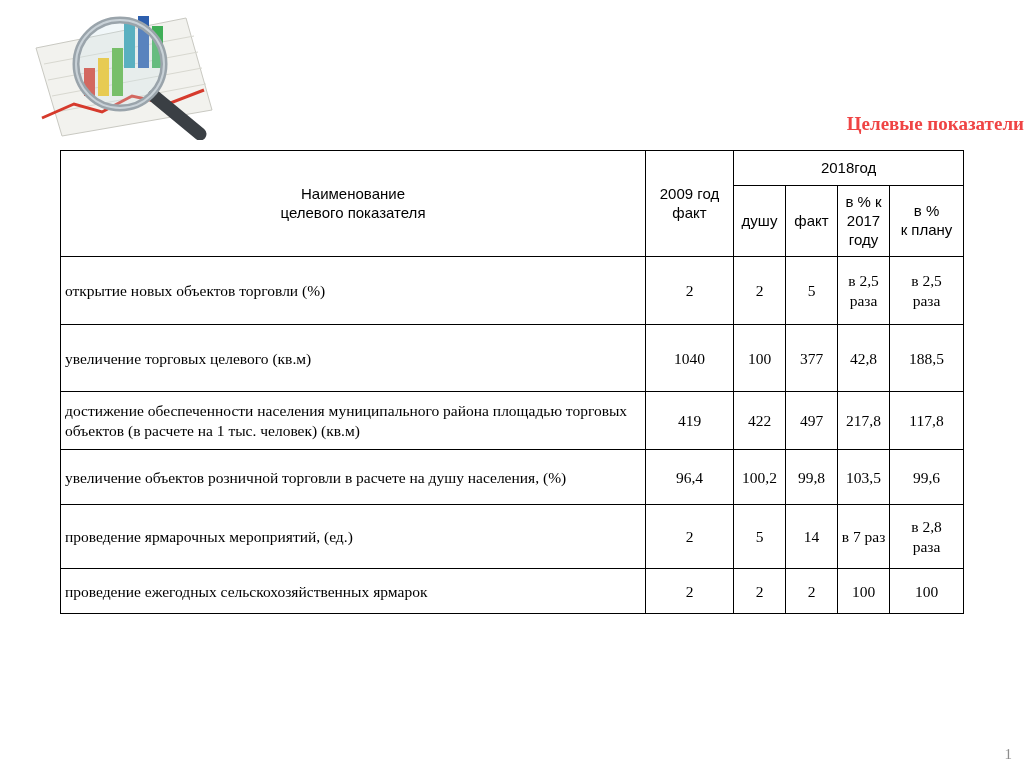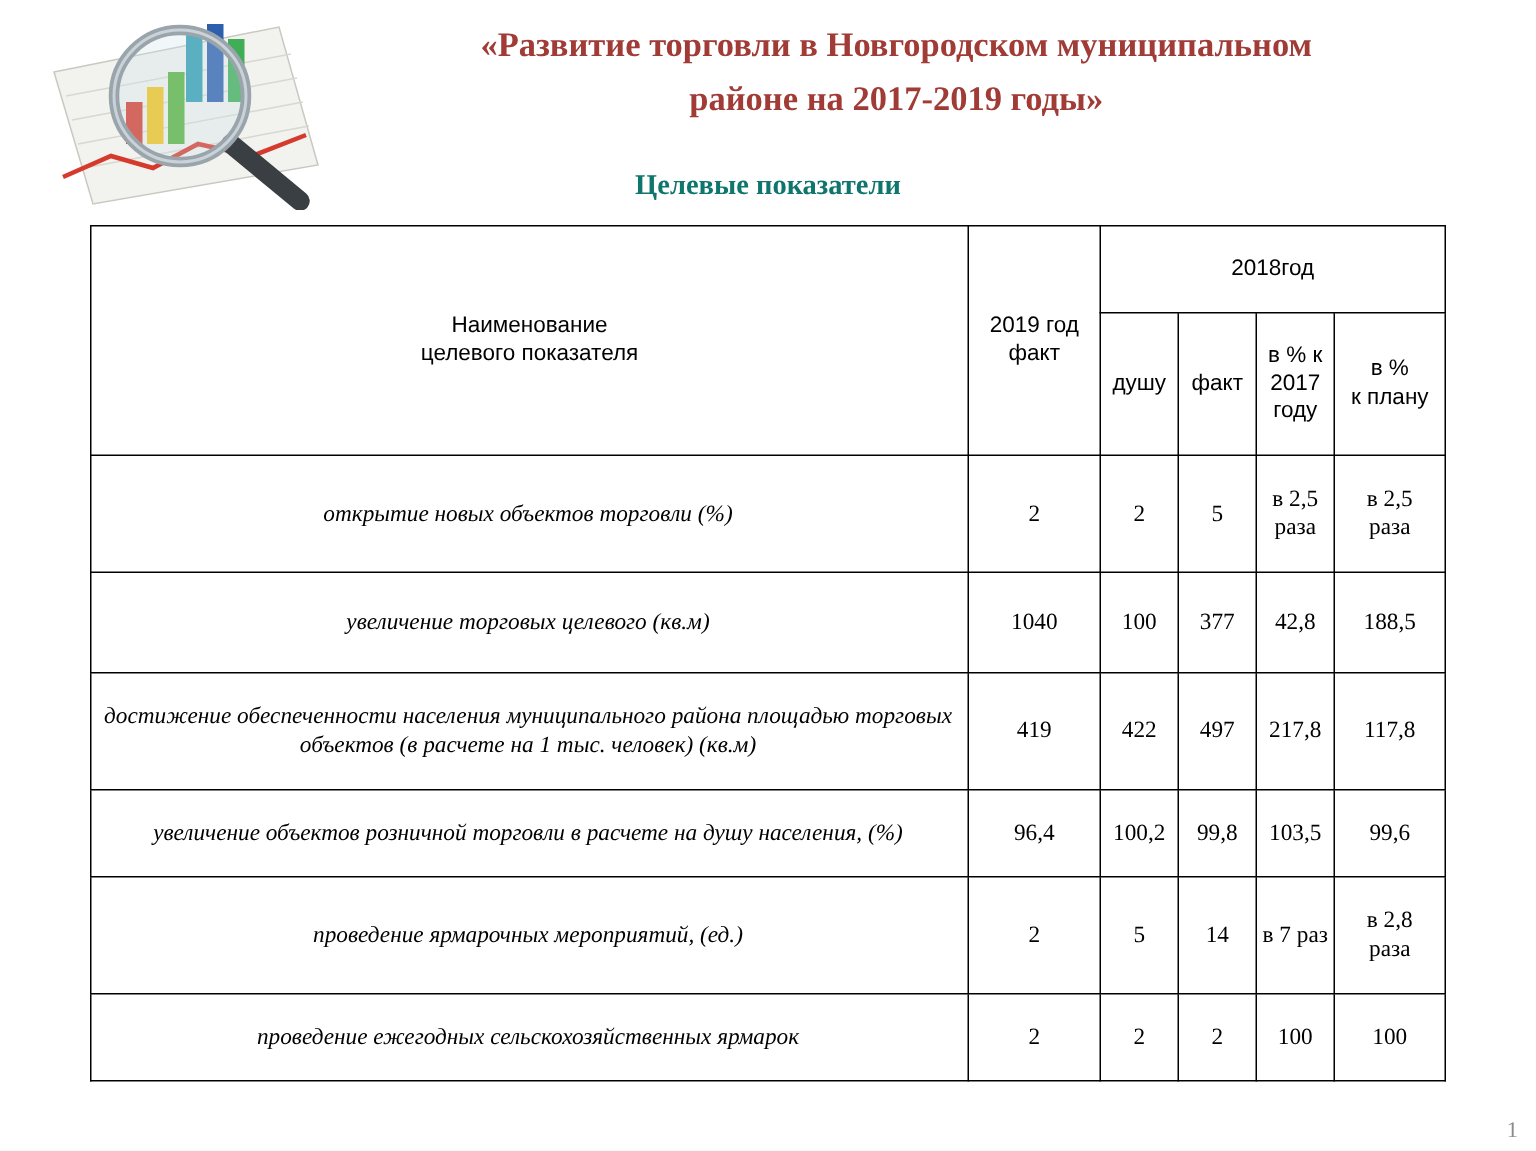--- a/index.html
+++ b/index.html
@@ -20,56 +20,55 @@
     text-align:center;
     font-family:"Liberation Serif", serif;
     font-weight:bold;
     font-size:23px;
     line-height:1.55;
     color:#a03b36;
     white-space:pre-line;
   }
   .slide-subtitle{
     position:absolute;left:0;top:113px;width:1024px;
-    text-align:center;
+    text-align:right;
     font-family:"Liberation Serif", serif;
     font-weight:bold;
     font-size:19px;
-    color:#0f766e;
+    color:#ef4444;
   }
   table.data{
     position:absolute;left:60px;top:150px;
     border-collapse:collapse;
     table-layout:fixed;
     width:903px;
   }
   table.data th, table.data td{
     border:1px solid #000;
-    padding:19px 3px;
+    padding:7px 3px;
     vertical-align:middle;
   }
   table.data th{
     font-family:"Liberation Sans", sans-serif;
     font-weight:normal;
     font-size:15px;
     text-align:center;
     white-space:pre-line;
     line-height:1.25;
   }
   table.data td{
     font-size:15.5px;
     text-align:center;
     white-space:pre-line;
     line-height:1.25;
   }
   table.data td.name{
-    text-align:center;
+    text-align:left;
     padding-left:4px;
     padding-right:6px;
-    font-style:italic;
   }
   thead tr.top{height:35px;}
   thead tr.sub{height:64px;}
   tbody tr:nth-child(1){height:68px;}
   tbody tr:nth-child(2){height:67px;}
   tbody tr:nth-child(3){height:58px;}
   tbody tr:nth-child(4){height:55px;}
   tbody tr:nth-child(5){height:64px;}
   tbody tr:nth-child(6){height:45px;}
   .page-number{
@@ -103,39 +102,37 @@
         <rect x="70" y="52" width="11" height="38" fill="#f2c21a"></rect>
         <rect x="84" y="42" width="11" height="48" fill="#57b23a"></rect>
       </g>
       <polyline points="14,112 46,98 74,106 104,90 140,98 176,84" fill="none" stroke="#d63a2c" stroke-width="3"></polyline>
       <line x1="126" y1="90" x2="172" y2="128" stroke="#3a3f44" stroke-width="13" stroke-linecap="round"></line>
       <circle cx="92" cy="58" r="44" fill="rgba(205,225,235,0.28)" stroke="#9aa4ab" stroke-width="7"></circle>
       <circle cx="92" cy="58" r="44" fill="none" stroke="#c9d2d8" stroke-width="2"></circle>
     </svg>
   </div>
 
-  <div class="slide-title">«Развитие торговли в Новгородском муниципальном
-районе на 2017-2019 годы»</div>
 
   <div class="slide-subtitle">Целевые показатели</div>
 
   <table class="data">
     <colgroup>
       <col style="width:585px">
       <col style="width:88px">
       <col style="width:52px">
       <col style="width:52px">
       <col style="width:52px">
       <col style="width:74px">
     </colgroup>
     <thead>
       <tr class="top">
         <th rowspan="2">Наименование
 целевого показателя</th>
-        <th rowspan="2">2019 год
+        <th rowspan="2">2009 год
 факт</th>
         <th colspan="4">2018год</th>
       </tr>
       <tr class="sub">
         <th>душу</th>
         <th>факт</th>
         <th>в % к
 2017
 году</th>
         <th>в %

